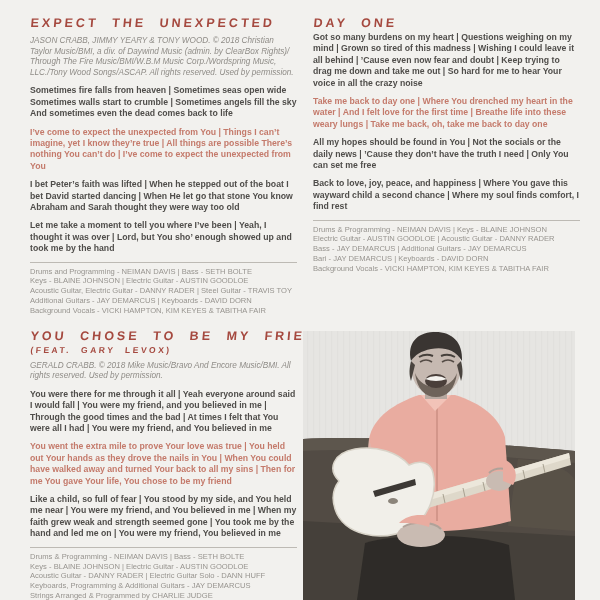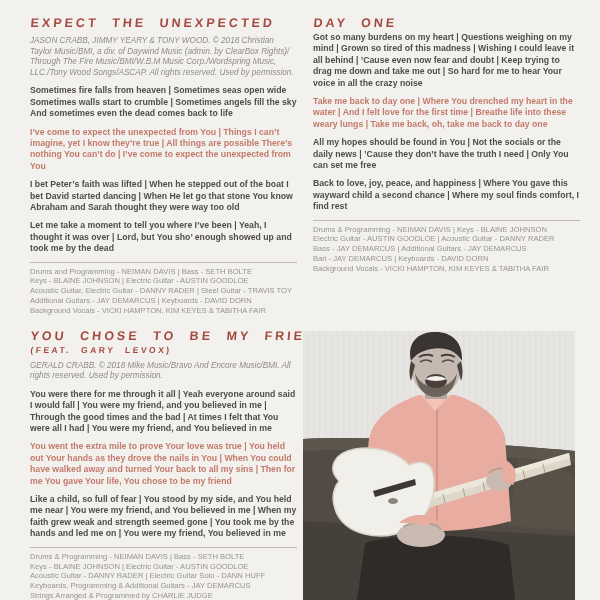--- a/index.html
+++ b/index.html
@@ -55,36 +55,36 @@
 <body>
 
 <div class="col col-left">
 
   <section class="song">
     <h2 class="song-title">EXPECT THE UNEXPECTED</h2>
     <p class="writers">JASON CRABB, JIMMY YEARY &amp; TONY WOOD. © 2018 Christian Taylor Music/BMI, a div. of Daywind Music (admin. by ClearBox Rights)/ Through The Fire Music/BMI/W.B.M Music Corp./Wordspring Music, LLC./Tony Wood Songs/ASCAP. All rights reserved. Used by permission.</p>
     <p class="para">Sometimes fire falls from heaven | Sometimes seas open wide Sometimes walls start to crumble | Sometimes angels fill the sky And sometimes even the dead comes back to life</p>
     <p class="para chorus">I’ve come to expect the unexpected from You | Things I can’t imagine, yet I know they’re true | All things are possible There’s nothing You can’t do | I’ve come to expect the unexpected from You</p>
     <p class="para">I bet Peter’s faith was lifted | When he stepped out of the boat I bet David started dancing | When He let go that stone You know Abraham and Sarah thought they were way too old</p>
-    <p class="para">Let me take a moment to tell you where I’ve been | Yeah, I thought it was over | Lord, but You sho’ enough showed up and took me by the dead</p>
+    <p class="para">Let me take a moment to tell you where I’ve been | Yeah, I thought it was over | Lord, but You sho’ enough showed up and took me by the hand</p>
     <hr class="rule">
     <p class="credits">Drums and Programming - NEIMAN DAVIS | Bass - SETH BOLTE
 Keys - BLAINE JOHNSON | Electric Guitar - AUSTIN GOODLOE
 Acoustic Guitar, Electric Guitar - DANNY RADER | Steel Guitar - TRAVIS TOY
 Additional Guitars - JAY DEMARCUS | Keyboards - DAVID DORN
 Background Vocals - VICKI HAMPTON, KIM KEYES &amp; TABITHA FAIR</p>
   </section>
 
   <section class="song">
     <h2 class="song-title">YOU CHOSE TO BE MY FRIEND</h2>
     <div class="song-feat">(FEAT. GARY LEVOX)</div>
     <p class="writers">GERALD CRABB. © 2018 Mike Music/Bravo And Encore Music/BMI. All rights reserved. Used by permission.</p>
     <p class="para">You were there for me through it all | Yeah everyone around said I would fall | You were my friend, and you believed in me | Through the good times and the bad | At times I felt that You were all I had | You were my friend, and You believed in me</p>
     <p class="para chorus">You went the extra mile to prove Your love was true | You held out Your hands as they drove the nails in You | When You could have walked away and turned Your back to all my sins | Then for me You gave Your life, You chose to be my friend</p>
-    <p class="para">Like a child, so full of fear | You stood by my side, and You held me near | You were my friend, and You believed in me | When my faith grew weak and strength seemed gone | You took me by the hands and led me on | You were my friend, You believed in me</p>
+    <p class="para">Like a child, so full of fear | You stood by my side, and You held me near | You were my friend, and You believed in me | When my faith grew weak and strength seemed gone | You took me by the hand and led me on | You were my friend, You believed in me</p>
     <hr class="rule">
     <p class="credits">Drums &amp; Programming - NEIMAN DAVIS | Bass - SETH BOLTE
 Keys - BLAINE JOHNSON | Electric Guitar - AUSTIN GOODLOE
 Acoustic Guitar - DANNY RADER | Electric Guitar Solo - DANN HUFF
 Keyboards, Programming &amp; Additional Guitars - JAY DEMARCUS
 Strings Arranged &amp; Programmed by CHARLIE JUDGE
 Background Vocals - CHIP DAVIS &amp; JASON SCHEFF</p>
   </section>
 
 </div>

